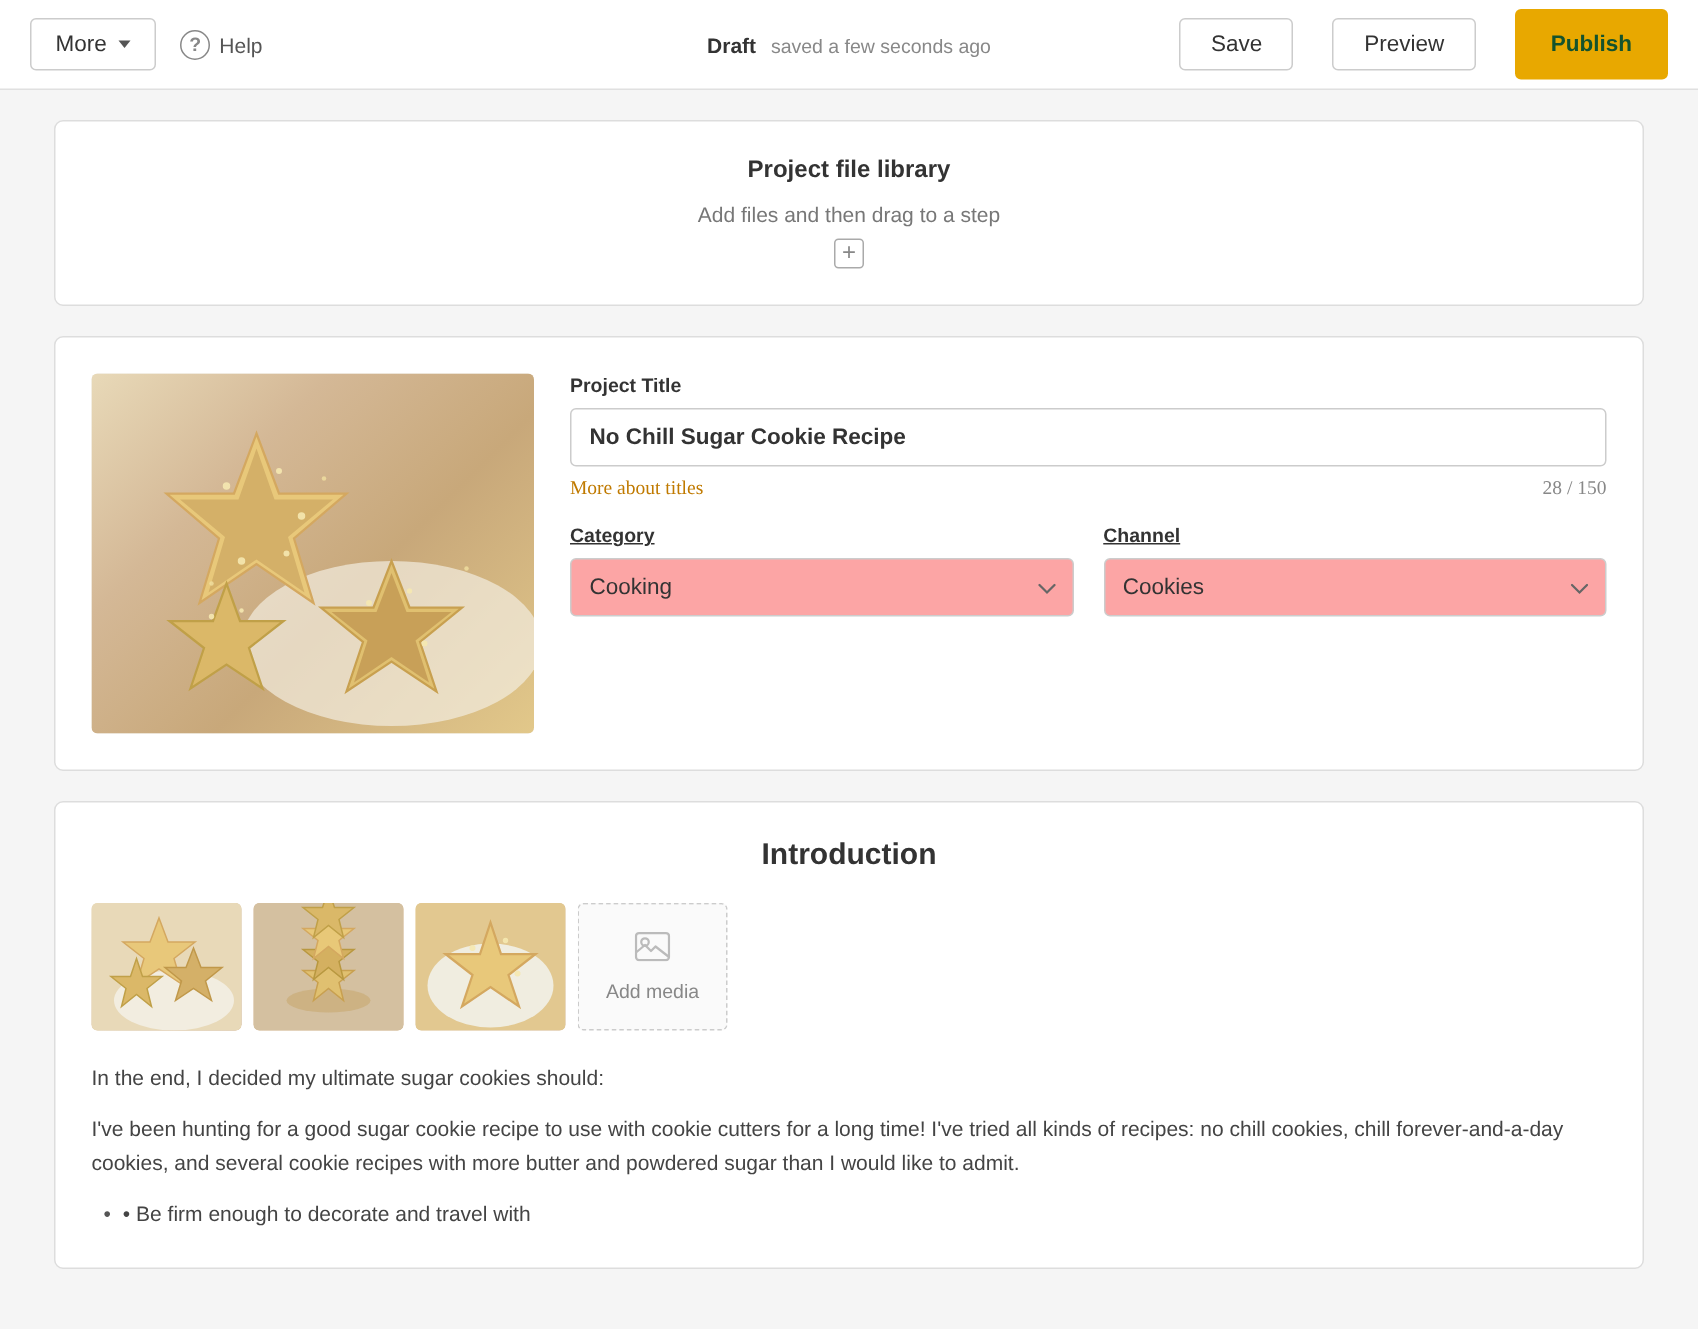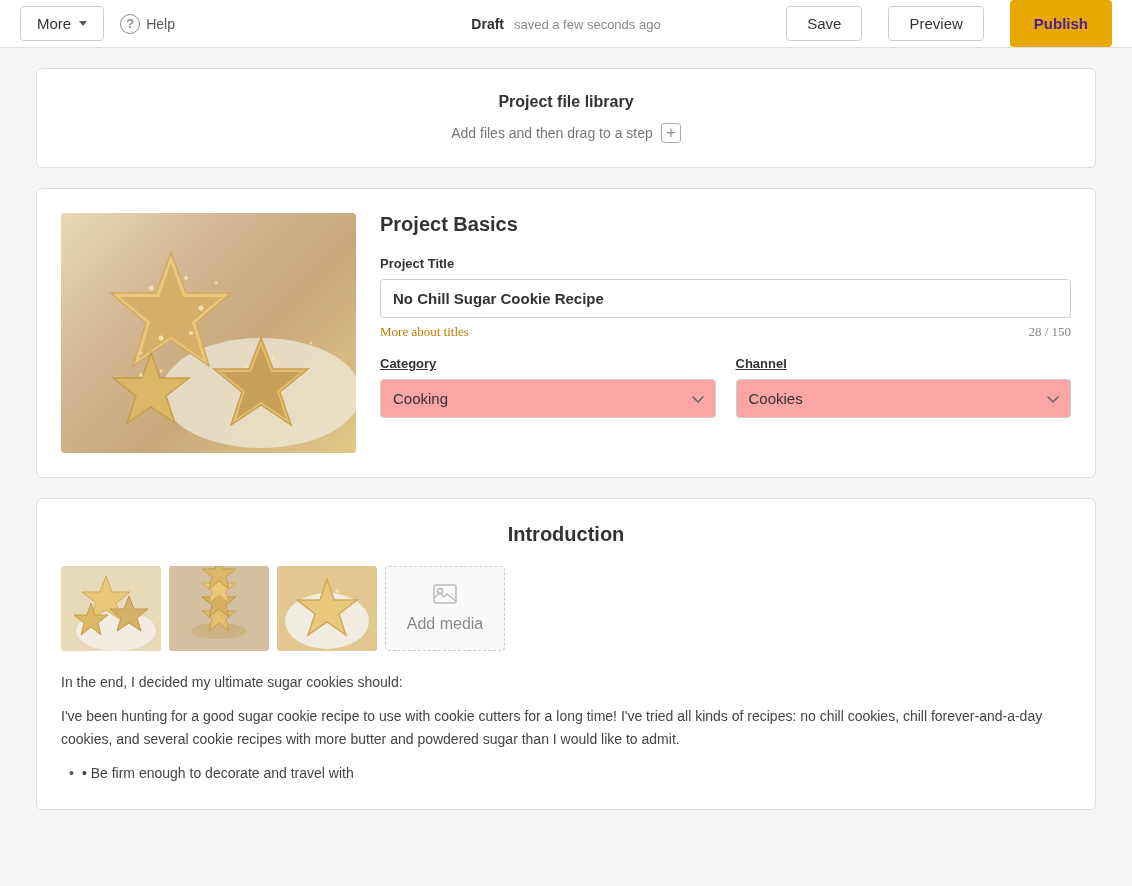--- a/index.html
+++ b/index.html
@@ -10,21 +10,21 @@
       font-size: 14px;
     }
 
     
     .toolbar {
       background: #fff;
       border-bottom: 1px solid #e0e0e0;
       display: flex;
       align-items: center;
       padding: 10px 20px;
-      height: 48px;
+      height: 60px;
       position: relative;
     }
     .toolbar-left {
       display: flex;
       align-items: center;
       gap: 16px;
     }
     .btn-more {
       display: flex;
       align-items: center;
@@ -103,21 +103,21 @@
       font-size: 15px;
       color: #333;
     }
     .btn-publish {
       border: none;
       background: #e8a800;
       padding: 15px 24px;
       border-radius: 4px;
       cursor: pointer;
       font-size: 15px;
-      color: #4c1d95;
+      color: #14532d;
       font-weight: 600;
     }
 
     
     .main-content {
       padding: 20px;
       max-width: 1100px;
       margin: 0 auto;
     }
 
@@ -140,20 +140,21 @@
       margin-bottom: 12px;
       color: #333;
     }
     .file-library-add {
       display: inline-flex;
       align-items: center;
       gap: 8px;
       color: #777;
       font-size: 14px;
       cursor: pointer;
+      flex-direction: column;
     }
     .plus-icon {
       width: 20px;
       height: 20px;
       border: 1.5px solid #aaa;
       border-radius: 3px;
       display: flex;
       align-items: center;
       justify-content: center;
       font-size: 16px;
@@ -284,32 +285,32 @@
     .cookie-thumb-1 {
       background: linear-gradient(135deg, #e8d9b8 0%, #c8a87a 100%);
     }
     .cookie-thumb-2 {
       background: linear-gradient(135deg, #d4b896 0%, #c8a87a 100%);
     }
     .cookie-thumb-3 {
       background: linear-gradient(135deg, #e2c88a 0%, #d4b896 100%);
     }
     .add-media-btn {
-      width: 120px;
+      width: 100px;
       height: 85px;
       border: 1.5px dashed #ccc;
       border-radius: 4px;
       display: flex;
       flex-direction: column;
       align-items: center;
       justify-content: center;
       gap: 6px;
       cursor: pointer;
       color: #888;
-      font-size: 16px;
+      font-size: 13px;
       background: #fafafa;
     }
     .add-media-icon {
       font-size: 20px;
       color: #bbb;
     }
     .intro-text {
       font-size: 14px;
       color: #444;
       line-height: 1.6;
@@ -407,21 +408,20 @@
             </g>
 
             <circle cx="155" cy="70" r="1.5" fill="#f0e0a0" opacity="0.8"></circle>
             <circle cx="250" cy="130" r="1.5" fill="#f0e0a0" opacity="0.8"></circle>
             <circle cx="80" cy="140" r="1.5" fill="#f0e0a0" opacity="0.8"></circle>
           </svg>
         </div>
       </div>
 
       <div class="basics-form">
-        <div class="basics-title">Project Basics</div>
 
         <label class="form-label">Project Title</label>
         <input class="title-input" type="text" value="No Chill Sugar Cookie Recipe" style="">
 
         <div class="title-meta">
           <a class="more-about-titles">More about titles</a>
           <span class="char-count">28 / 150</span>
         </div>
 
         <div class="form-row">

